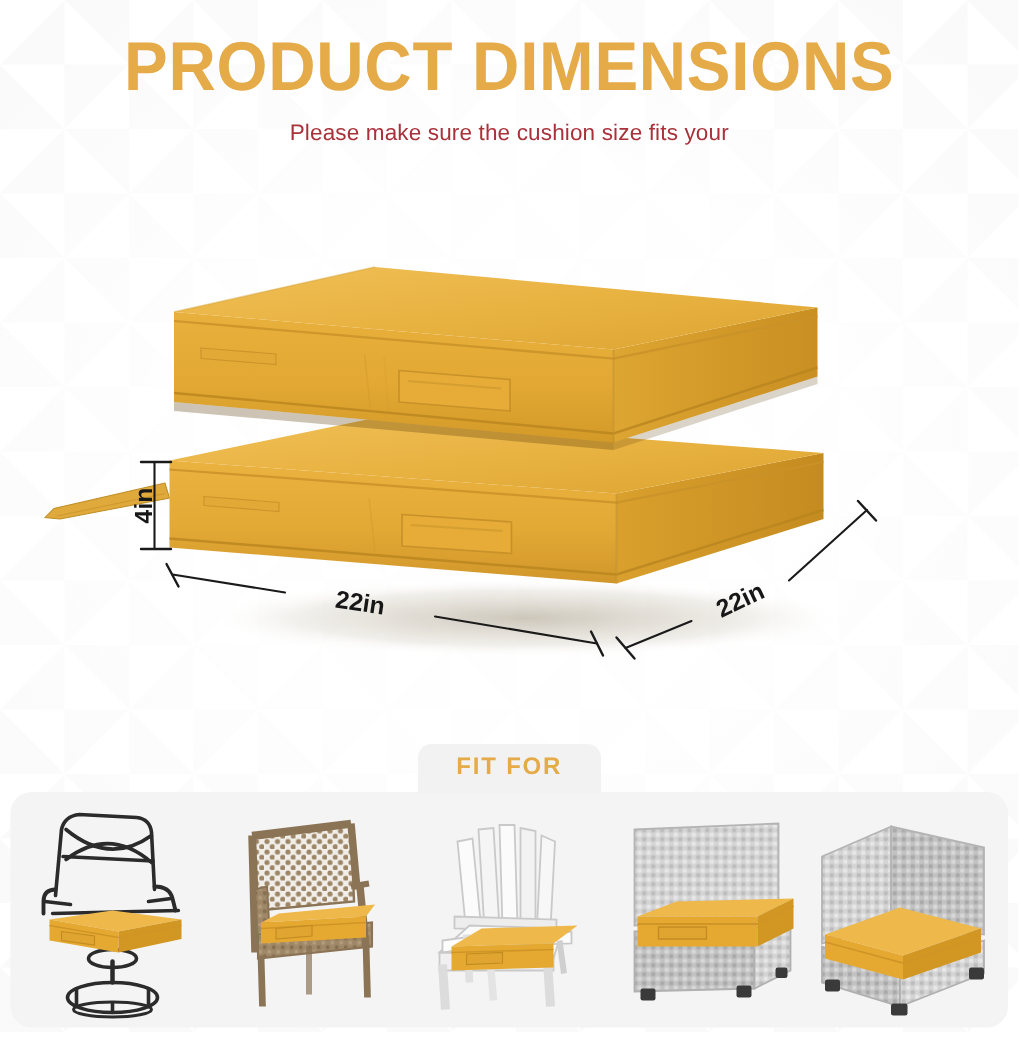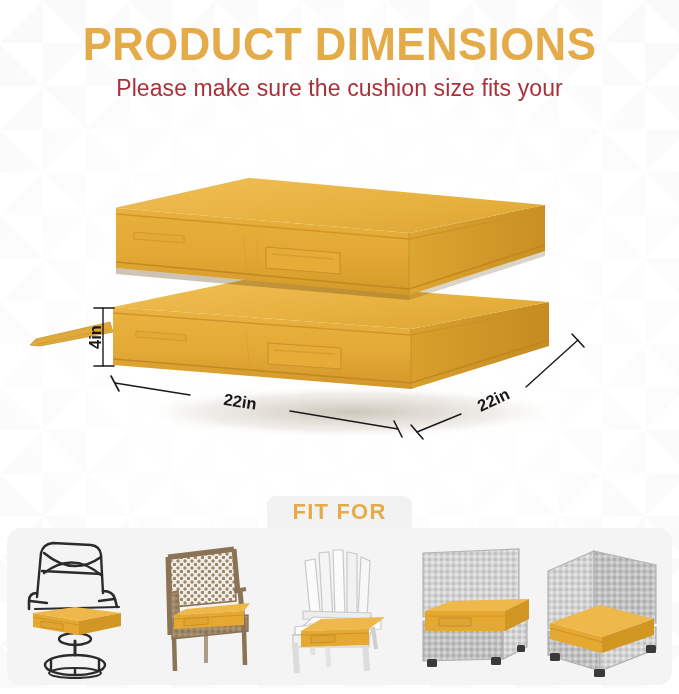--- a/index.html
+++ b/index.html
@@ -61,21 +61,21 @@
     font-size: 46px;
     line-height: 50px;
     font-weight: bold;
     letter-spacing: .5px;
     color: #e4ab48;
     transform: scaleX(.95);
   }
   #subtitle {
     margin: 0;
     padding-top: 7px;
-    font-size: 23px;
+    font-size: 15px;
     line-height: 25px;
     font-weight: 400;
     color: #a8313a;
     letter-spacing: .1px;
   }
 
   
   #product-stage {
     position: absolute;
     left: 0;
@@ -120,21 +120,21 @@
   #fit-for-badge {
     position: absolute;
     left: 50%;
     transform: translateX(-50%);
     top: 496px;
     z-index: 8;
     background: #f2f2f2;
     border-radius: 9px 9px 0 0;
     padding: 5px 26px 6px 26px;
     font-family: "Liberation Sans Narrow", "Liberation Sans", sans-serif;
-    font-size: 22px;
+    font-size: 16px;
     font-weight: bold;
     letter-spacing: 1.2px;
     color: #e4ab48;
     line-height: 22px;
     white-space: nowrap;
   }
 
   
   #fit-for-panel {
     position: absolute;

